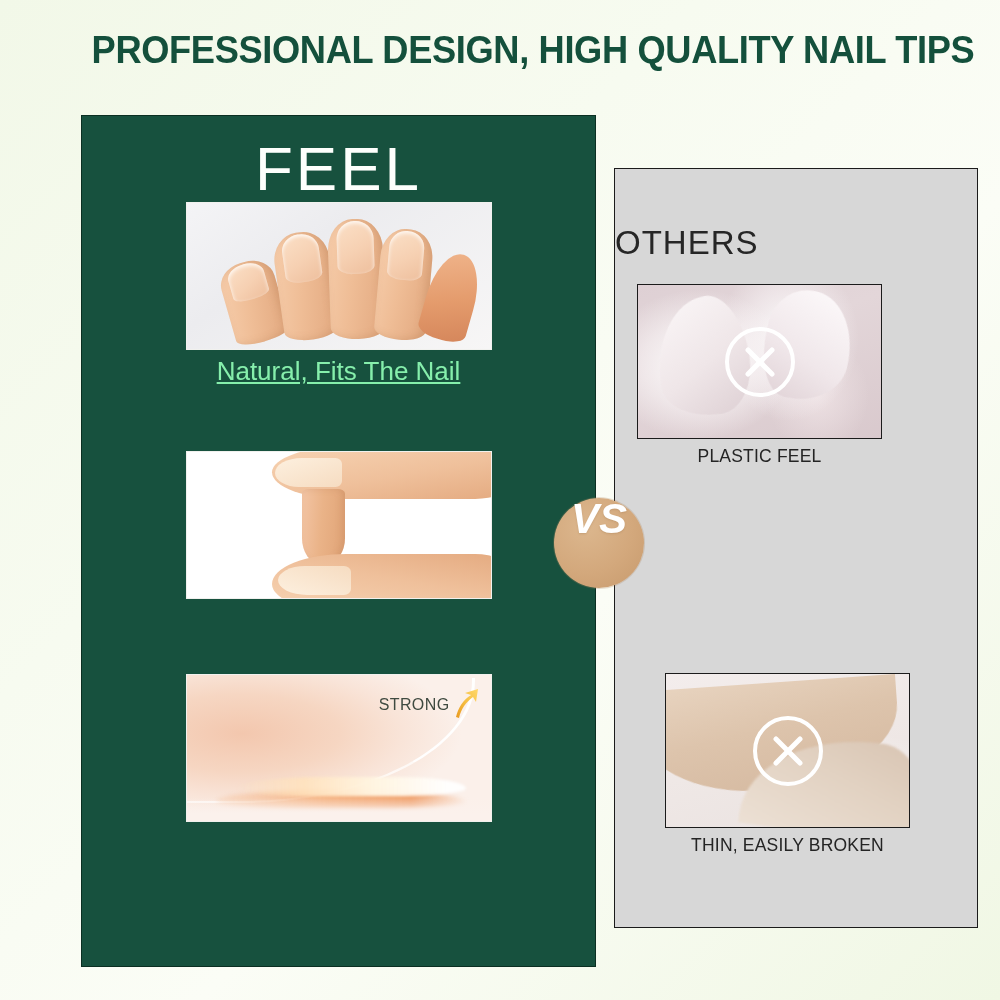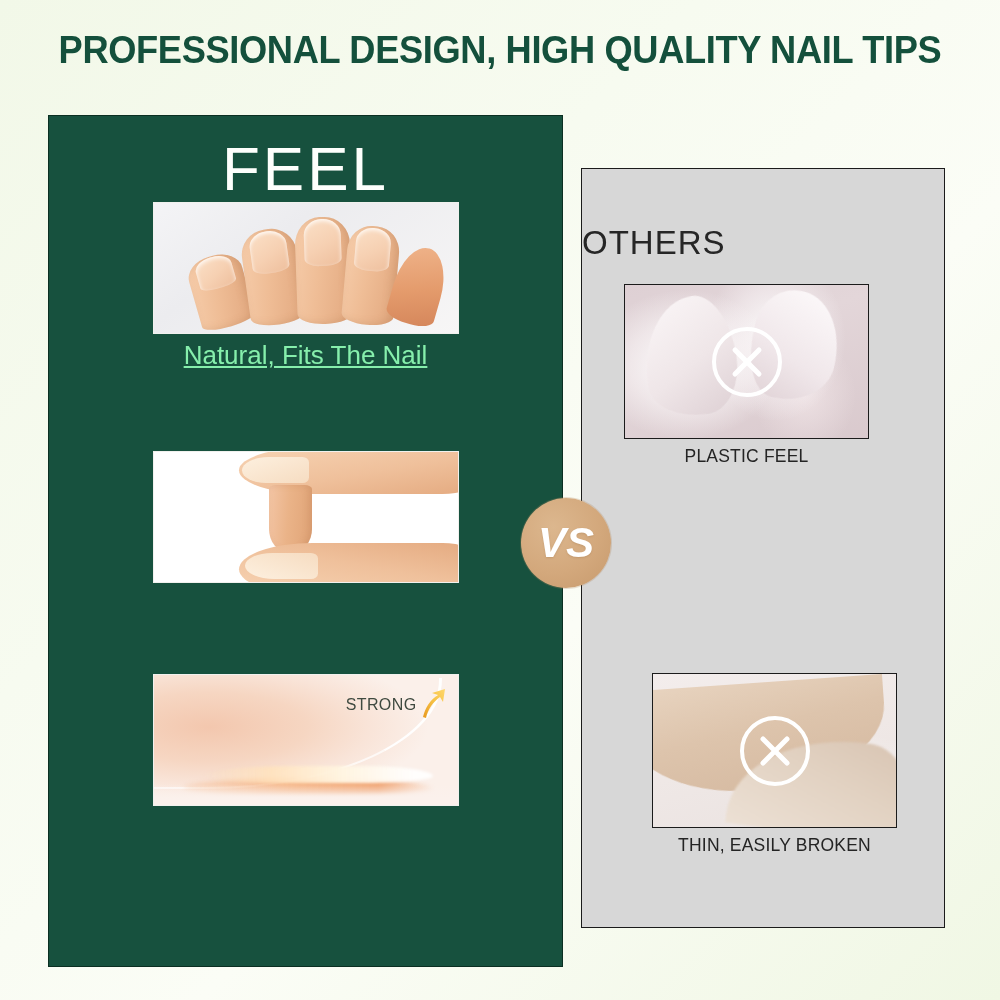--- a/index.html
+++ b/index.html
@@ -12,20 +12,21 @@
     height: 1000px;
     overflow: hidden;
     font-family: "Liberation Sans", sans-serif;
     background: linear-gradient(135deg, #f2f8e8 0%, #f7fbf0 35%, #fbfdf6 60%, #f0f7e4 100%);
     position: relative;
   }
 
   #page-root {
     position: absolute;
     inset: 0;
+    margin-left: 33px;
   }
 
   
   .headline {
     position: absolute;
     top: 28px;
     left: 0;
     width: 1000px;
     text-align: center;
     font-family: "Liberation Sans Narrow", "Liberation Sans", sans-serif;
@@ -54,21 +55,21 @@
     top: 55px;
     left: 0;
     width: 100%;
     font-size: 33px;
     font-weight: 400;
     letter-spacing: 1px;
     color: #262626;
   }
   .others-item {
     position: absolute;
-    left: 42px;
+    left: 22px;
     width: 245px;
   }
   .others-photo {
     position: relative;
     width: 245px;
     height: 155px;
     border: 1.5px solid #1b1b1b;
     box-sizing: border-box;
     overflow: hidden;
   }
@@ -206,21 +207,21 @@
     letter-spacing: 3px;
     color: #fdfffc;
   }
   .ours-item {
     position: absolute;
     left: 0;
     width: 100%;
   }
   .ours-photo {
     width: 306px;
-    height: 132px;
+    height: 148px;
     margin: 0 auto;
     position: relative;
     overflow: hidden;
     border: 1px solid #f1f1ee;
     box-sizing: border-box;
   }
   .ours-cap {
     margin-top: 7px;
     text-align: center;
     font-size: 26px;
@@ -377,21 +378,20 @@
   
   .vs-badge {
     position: absolute;
     left: 521px;
     top: 498px;
     width: 90px;
     height: 90px;
     border-radius: 50%;
     background: radial-gradient(circle at 36% 32%, #dcb78e 0%, #d3a87c 55%, #c79a6d 100%);
     display: flex;
-    align-items: center;
     justify-content: center;
     box-shadow: 0 0 0 1px rgba(170,130,90,0.25);
   }
   .vs-text {
     color: #ffffff;
     font-size: 42px;
     font-weight: bold;
     font-style: italic;
     letter-spacing: 0px;
     line-height: 1;

